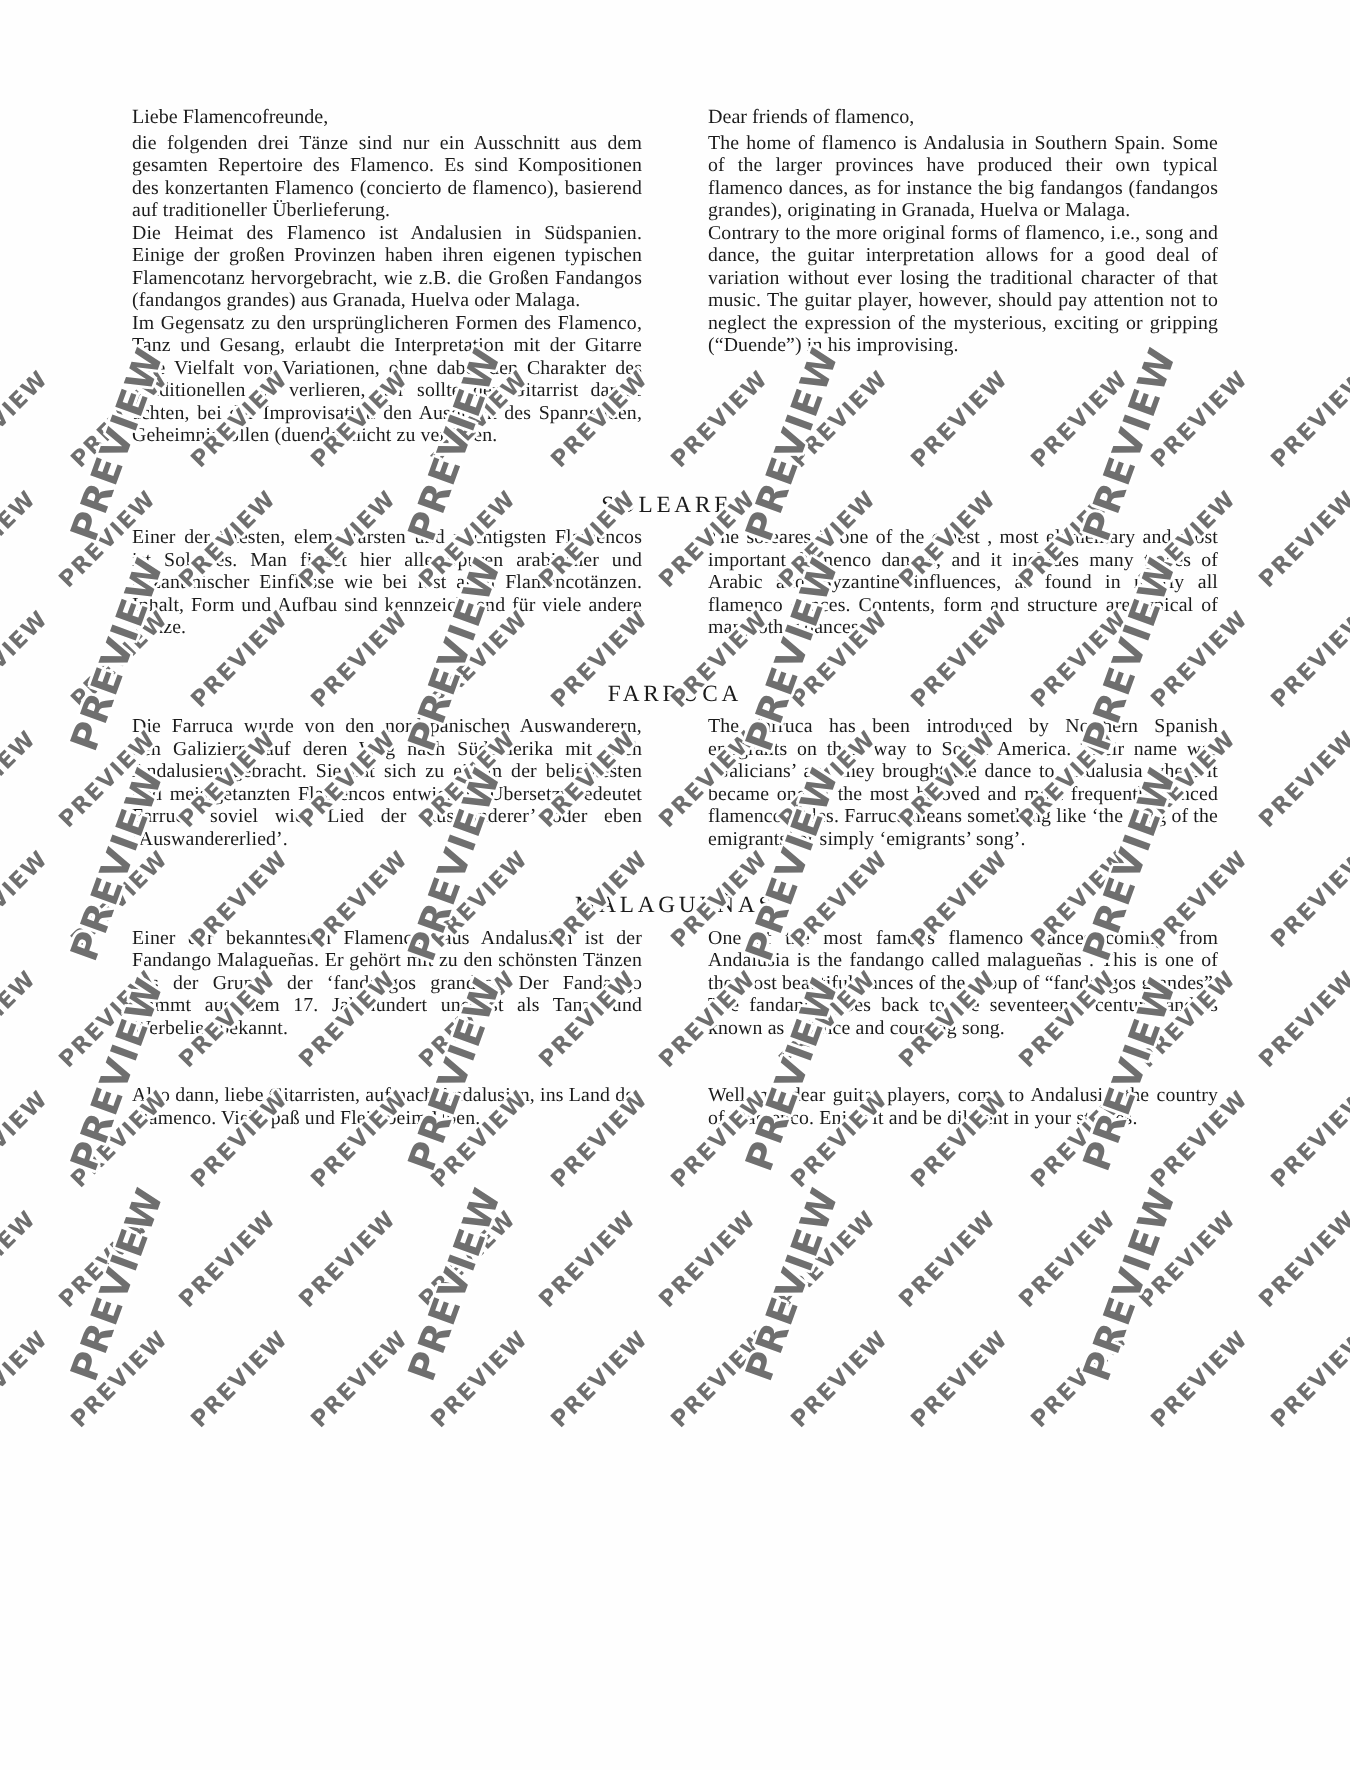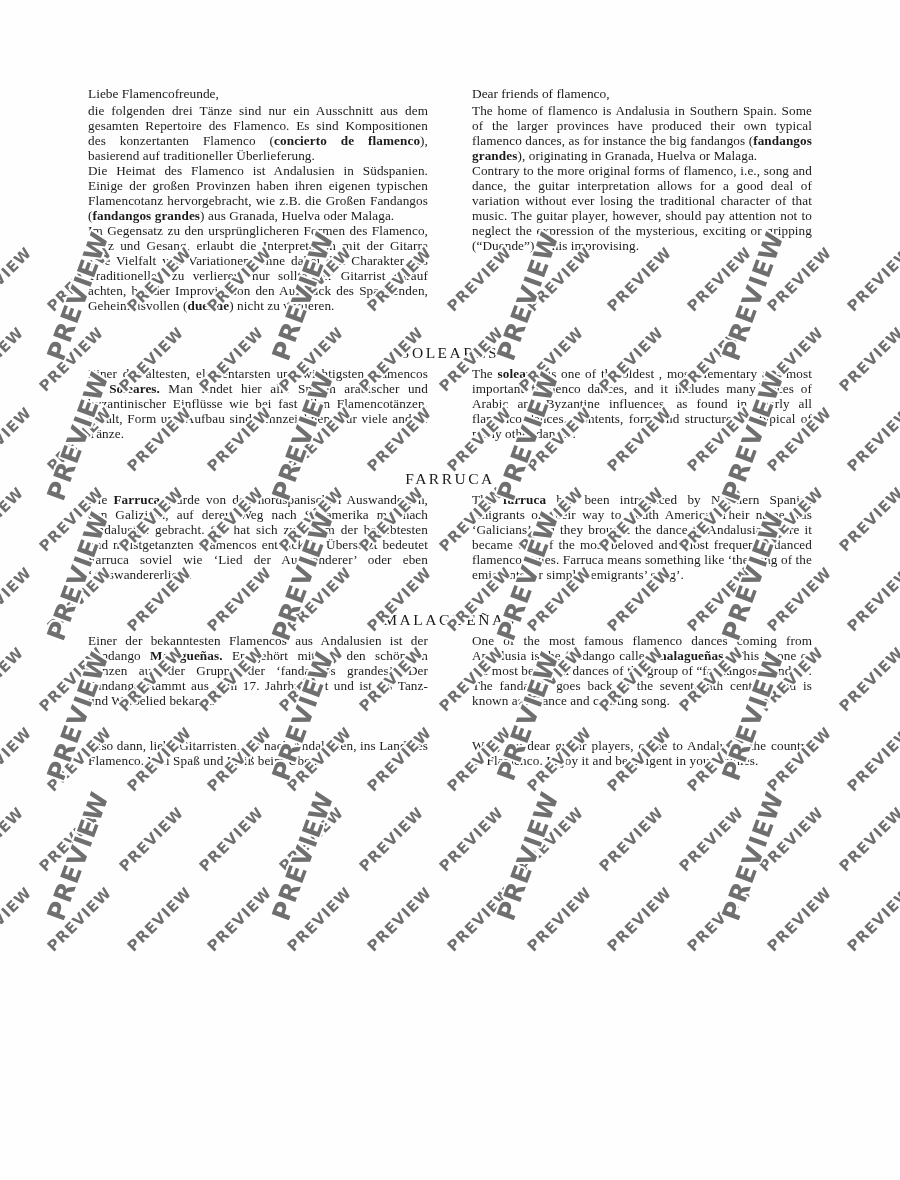--- a/index.html
+++ b/index.html
@@ -6,39 +6,39 @@
   .page{
     position:relative;
     width:900px;height:1180px;
     background:#fefefe;
     overflow:hidden;
     font-family:"Liberation Serif", serif;
     color:#1b1b1b;
   }
   .content{
     position:absolute;
-    top:86px;left:88px;width:724px;
+    top:70px;left:88px;width:724px;
     z-index:1;
   }
   .two-col{
     display:grid;
     grid-template-columns:1fr 1fr;
     column-gap:44px;
   }
   .salutation{
     margin:0 0 2px 0;
     font-size:13.4px;line-height:15px;
   }
   .para{
     margin:0;
     font-size:13.2px;line-height:15px;
     text-align:justify;
     letter-spacing:0.1px;
   }
-  .para .b{font-weight:bold;}
+  .para .b{font-weight:normal;}
   .heading{
     margin:32px 0 5px 0;
     font-size:15.5px;line-height:16px;
     font-weight:normal;
     letter-spacing:2.5px;
     text-align:center;
   }
   .heading.h2,.heading.h3{margin-top:30px;}
   .closing-row{margin-top:30px;}
   .signature{

